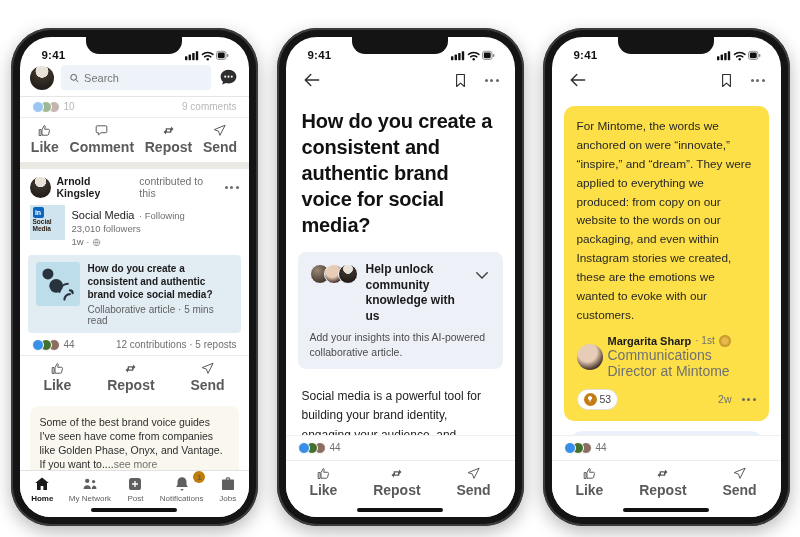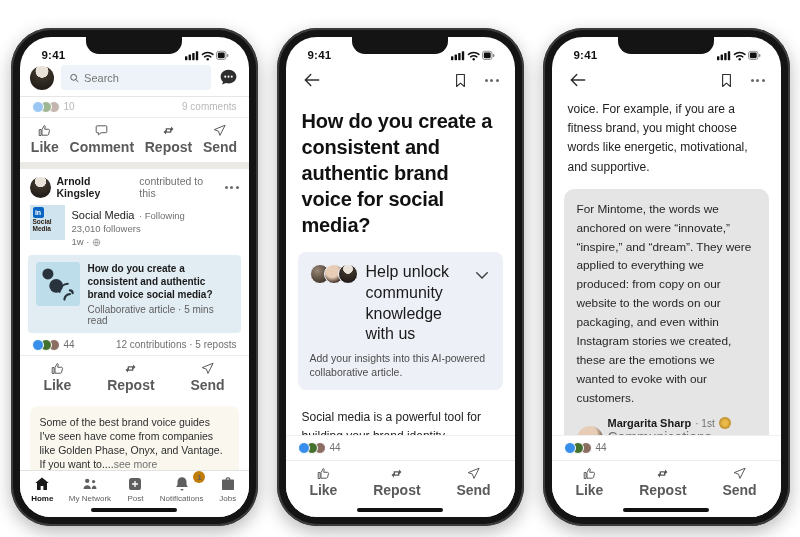--- a/index.html
+++ b/index.html
@@ -70,28 +70,28 @@
   
   .topnav { display:flex; align-items:center; padding:8px 16px 6px; }
   .topnav .spacer { flex:1; }
   .topnav .right { display:flex; align-items:center; gap:16px; }
   .p2title { font-size:20px; font-weight:bold; color:#111; line-height:1.3; letter-spacing:-.2px; padding:12px 16px 6px; }
   .banner { margin:8px 12px; background:#eef0f8; border-radius:8px; padding:10px 12px; }
   .banner-top { display:flex; align-items:flex-start; gap:8px; }
   .bcluster { display:flex; margin-top:2px; }
   .bcluster .avatar { width:20px; height:20px; border:1.5px solid #eef0f8; }
   .bcluster .avatar + .avatar { margin-left:-6px; }
-  .btitle { flex:1; font-size:16px; font-weight:normal; color:#1a1a1a; line-height:1.3; }
+  .btitle { flex:1; font-size:12px; font-weight:bold; color:#1a1a1a; line-height:1.3; }
   .bsub { font-size:10.5px; color:#4c4c4c; margin-top:6px; line-height:1.35; }
   .p2body { font-size:12px; line-height:1.62; color:#222; padding:10px 16px; }
   .pfooter { position:absolute; bottom:0; left:0; right:0; background:#fff; z-index:30; padding-bottom:12px; }
   .pfooter .countrow { border-top:1px solid #f0f0f0; padding:6px 12px; }
 
   .p3body { font-size:12px; line-height:1.6; color:#222; padding:4px 16px 2px; }
-  .quotecard { margin:10px 12px; background:#e5e5e5; border-radius:10px; padding:11px 13px; }
+  .quotecard { margin:10px 12px; background:#fde047; border-radius:10px; padding:11px 13px; }
   .quotecard .qtext { font-size:11.8px; line-height:1.6; color:#262626; }
   .qauthor { display:flex; gap:5px; margin-top:10px; align-items:center; }
   .qname { font-size:11px; font-weight:bold; color:#1a1a1a; display:flex; align-items:center; gap:4px; }
   .qtitle { font-size:14px; color:#707070; }
   .goldbadge { width:12px; height:12px; border-radius:50%; background:radial-gradient(circle at 50% 50%, #e9b949 30%, #9a6d10); display:inline-block; }
   .qfoot { display:flex; align-items:center; margin-top:10px; }
   .qfoot .right { margin-left:auto; display:flex; align-items:center; gap:10px; font-size:10.5px; color:#707070; }
   .morerow { margin:4px 14px; background:#eaf1fb; border-radius:18px; padding:6px 12px; display:flex; align-items:center; justify-content:center; gap:9px; }
   .mcluster { display:flex; }
   .mcluster .avatar { width:19px; height:19px; border:1.5px solid #eaf1fb; }
@@ -451,21 +451,20 @@
               <path d="M6.5 3.5h11v17L12 15.8 6.5 20.5z" fill="none" stroke="#2e2e2e" stroke-width="1.6" stroke-linejoin="round"></path>
             </svg>
           <span class="dots">
               <i></i>
               <i></i>
               <i></i>
             </span>
         </span>
       </div>
 
-      <p class="p3body">voice. For example, if you are a fitness brand, you might choose words like energetic, motivational, and supportive.</p>
 
       <div class="quotecard">
         <p class="qtext">For Mintome, the words we anchored on were “innovate,” “inspire,” and “dream”. They were applied to everything we produced: from copy on our website to the words on our packaging, and even within Instagram stories we created, these are the emotions we wanted to evoke with our customers.</p>
         <div class="qauthor">
           <span class="avatar woman" style="width:26px;height:26px"></span>
           <div>
             <div class="qname">
               <span>Margarita Sharp</span>
               <span class="gray" style="font-weight:normal;font-size:10px">· 1st</span>
               <span class="goldbadge"></span>

